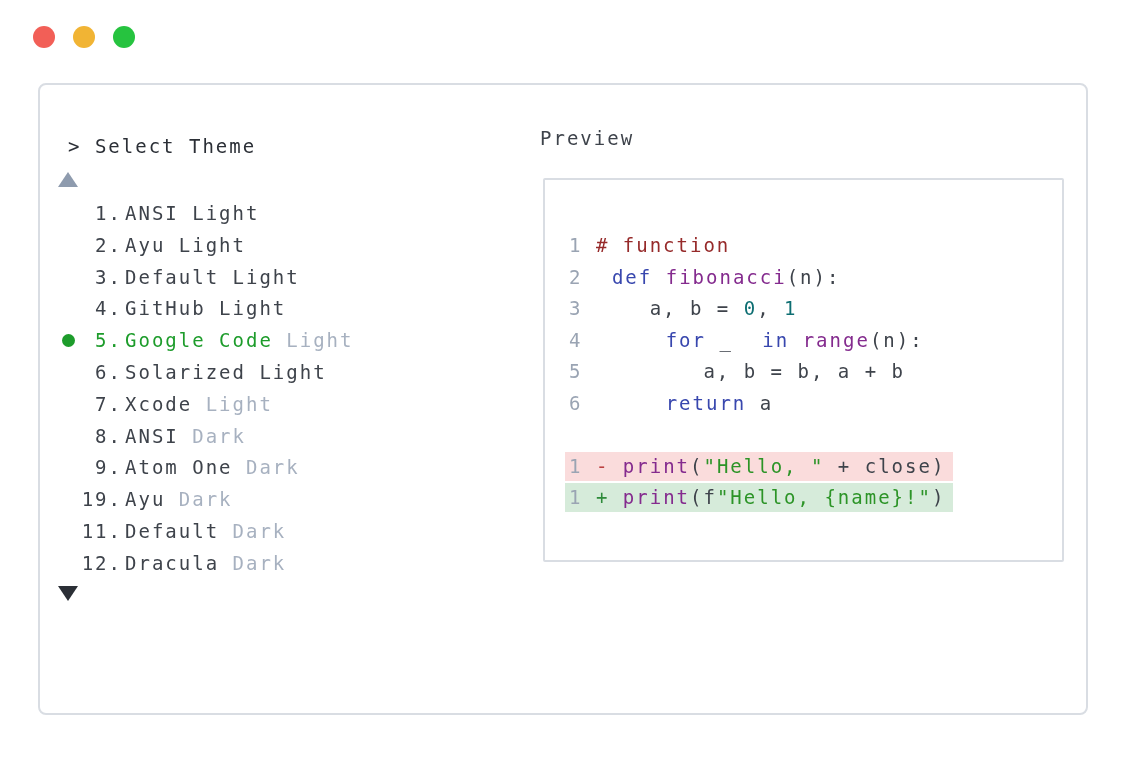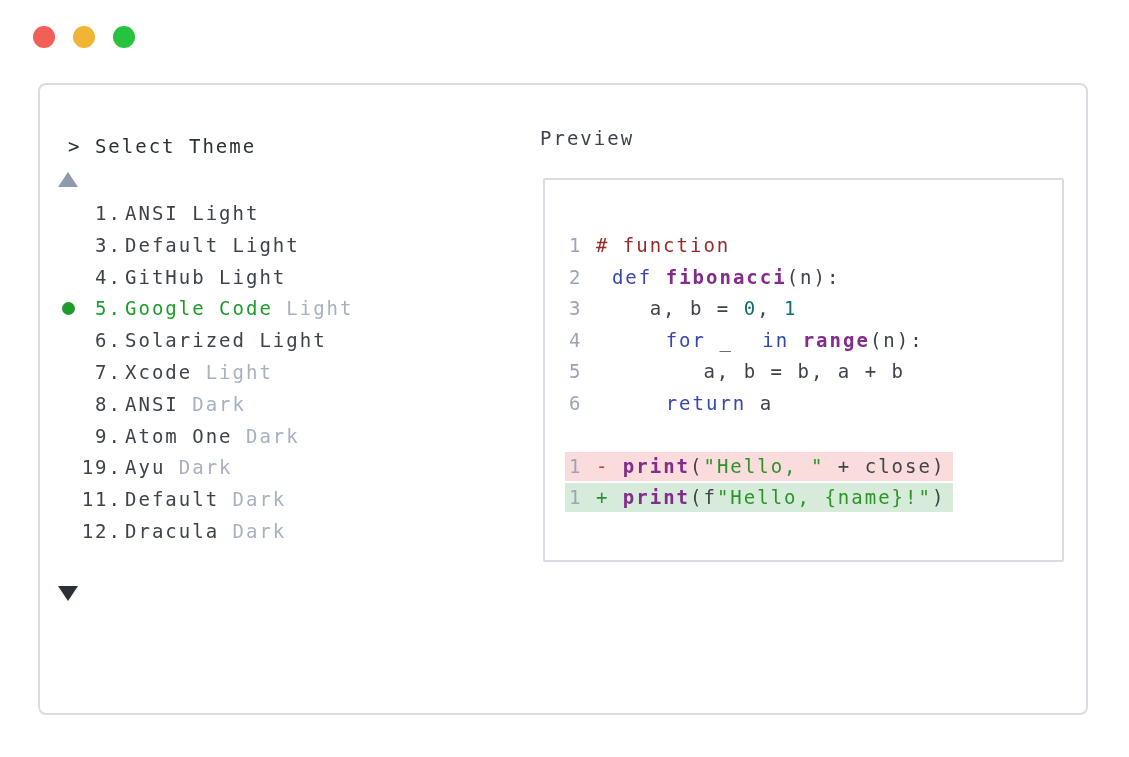--- a/index.html
+++ b/index.html
@@ -94,21 +94,21 @@
     padding: 50px 0 16px 24px;
     overflow: hidden;
   }
   .pline {
     height: 31.5px; line-height: 31.5px;
     white-space: pre;
   }
   .lnum { color: var(--lnum); }
   .tok-comment { color: var(--comment); }
   .tok-keyword { color: var(--keyword); margin-left: 16px; }
-  .tok-func    { color: var(--func); font-weight: bold; }
+  .tok-func    { color: var(--func); }
   .tok-number  { color: var(--number); }
   .tok-string  { color: var(--string); }
   .sign-removed { color: var(--sign-minus); }
   .sign-added   { color: var(--sign-plus); }
   .diff-bg {
     display: inline-block;
     padding: 0 8px 0 4px; margin-left: -4px;
     line-height: 29px;
   }
   .diff-bg.removed { background: var(--removed-bg); }
@@ -123,20 +123,21 @@
     <button class="light" style="background: rgb(38, 195, 63);"></button>
   </div>
 
 <div class="panel mono">
   <div class="prompt">&gt; Select Theme</div>
   <div class="preview-title">Preview</div>
 
   <div class="tri-up"></div>
   <div class="theme-list">
       <div class="theme-item"><span class="marker"></span><span class="num">1.</span><span class="label"><span class="">ANSI</span><span class=""> Light</span></span></div>
+      <div class="theme-item"><span class="marker"></span><span class="num">2.</span><span class="label"><span class="">Ayu</span><span class=""> Light</span></span></div>
       <div class="theme-item"><span class="marker"></span><span class="num">3.</span><span class="label"><span class="">Default</span><span class=""> Light</span></span></div>
       <div class="theme-item"><span class="marker"></span><span class="num">4.</span><span class="label"><span class="">GitHub</span><span class=""> Light</span></span></div>
       <div class="theme-item"><span class="marker"><span class="bullet"></span></span><span class="num sel">5.</span><span class="label"><span class="sel">Google Code</span><span class="dim"> Light</span></span></div>
       <div class="theme-item"><span class="marker"></span><span class="num">6.</span><span class="label"><span class="">Solarized</span><span class=""> Light</span></span></div>
       <div class="theme-item"><span class="marker"></span><span class="num">7.</span><span class="label"><span class="">Xcode</span><span class="dim"> Light</span></span></div>
       <div class="theme-item"><span class="marker"></span><span class="num">8.</span><span class="label"><span class="">ANSI</span><span class="dim"> Dark</span></span></div>
       <div class="theme-item"><span class="marker"></span><span class="num">9.</span><span class="label"><span class="">Atom One</span><span class="dim"> Dark</span></span></div>
       <div class="theme-item"><span class="marker"></span><span class="num">19.</span><span class="label"><span class="">Ayu</span><span class="dim"> Dark</span></span></div>
       <div class="theme-item"><span class="marker"></span><span class="num">11.</span><span class="label"><span class="">Default</span><span class="dim"> Dark</span></span></div>
       <div class="theme-item"><span class="marker"></span><span class="num">12.</span><span class="label"><span class="">Dracula</span><span class="dim"> Dark</span></span></div>

